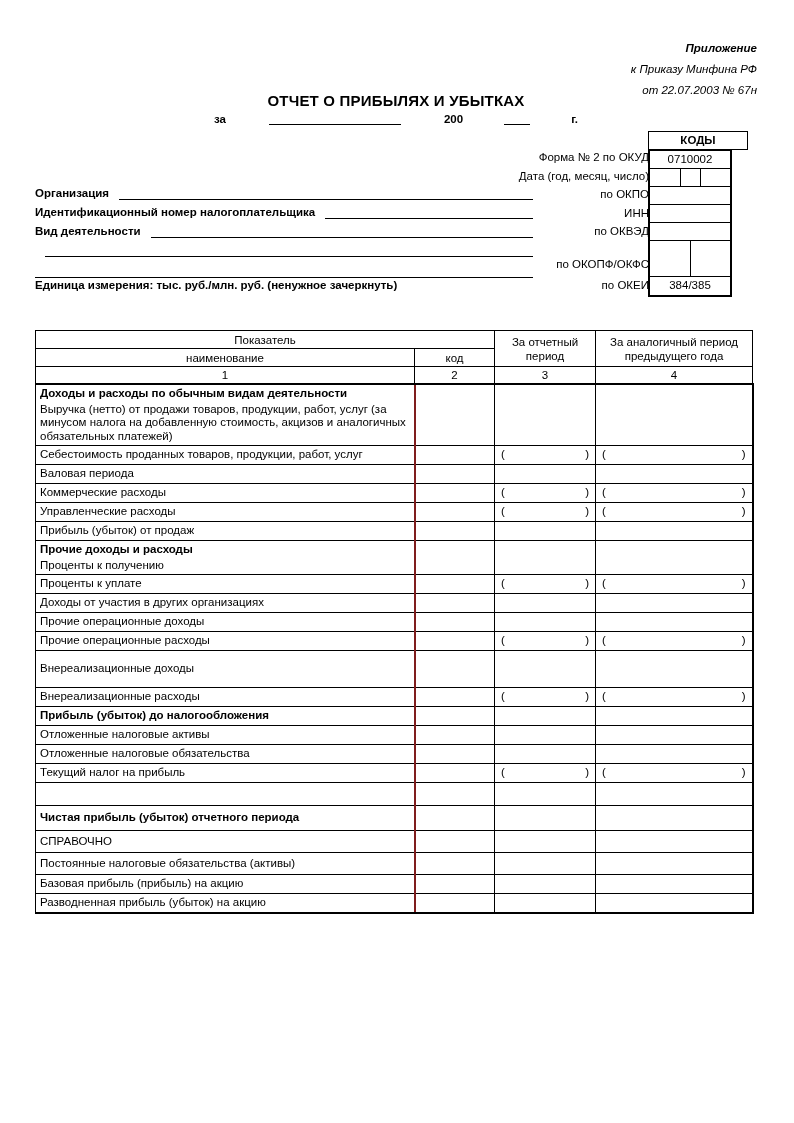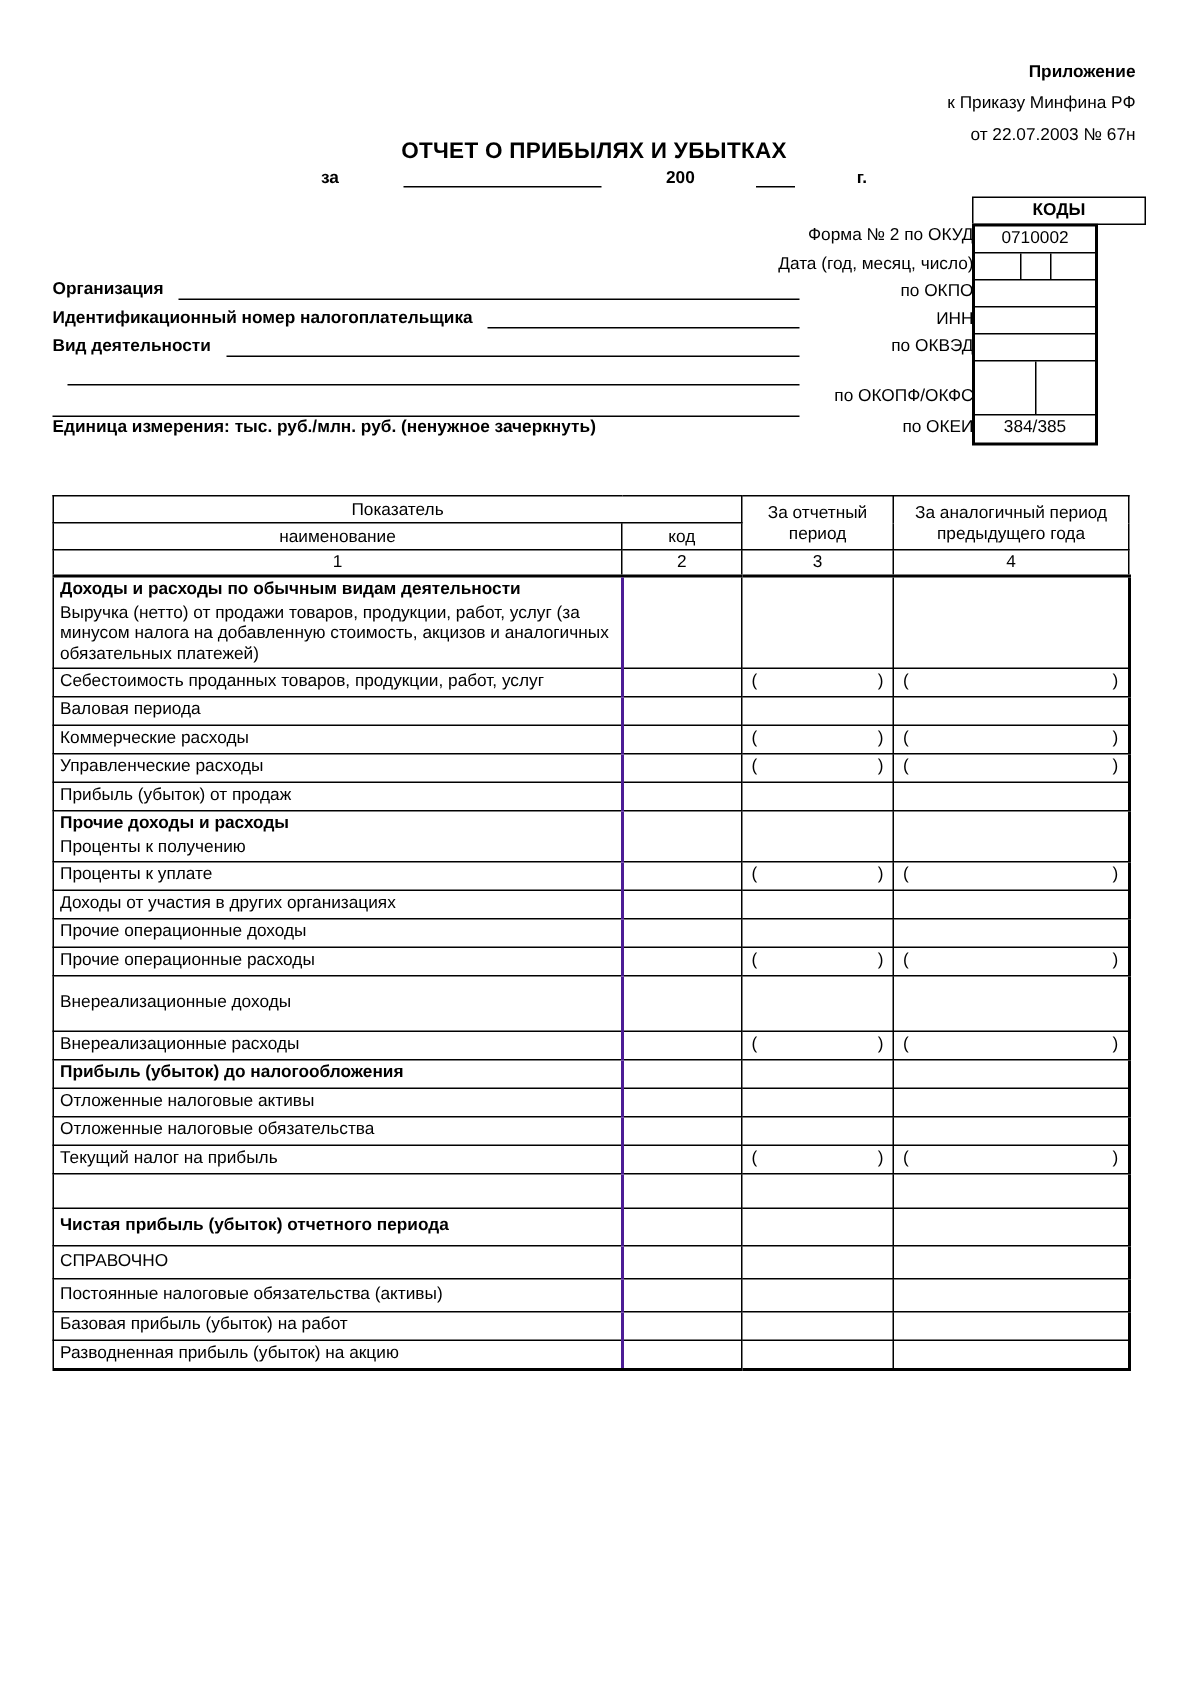--- a/index.html
+++ b/index.html
@@ -9,38 +9,38 @@
     width:794px; height:1123px;
     background:#ffffff;
     color:#000;
     font-family:"Liberation Sans","DejaVu Sans",sans-serif;
     font-size:11.5px;
     overflow:hidden;
   }
   
   .appendix {
     position:absolute; top:38px; right:37px;
-    text-align:right; line-height:21px; font-size:11.5px;
+    text-align:right; font-style:italic; line-height:21px; font-size:11.5px;
   }
   .appendix .l0 { font-weight:bold; }
   
   .doc-title {
     position:absolute; top:92px; left:35px; width:722px;
     text-align:center; font-weight:bold; font-size:15px; letter-spacing:.2px;
   }
   .period-line {
     position:absolute; top:112px; left:35px; width:722px;
     display:flex; justify-content:center; align-items:flex-end;
     font-weight:bold; font-size:11.5px;gap:35px;
   }
   .period-line .u1 { width:132px; border-bottom:1.4px solid #000; height:13px; margin:0 8px; }
   .period-line .u2 { width:26px;  border-bottom:1.4px solid #000; height:13px; margin:0 6px; }
   
   .codes-header {
-    position:absolute; top:131px; left:648px; width:116px; height:19px;
+    position:absolute; top:131px; left:648px; width:100px; height:19px;
     border:1px solid #000; text-align:center; font-weight:bold; line-height:17px;
   }
   .codes-values {
     position:absolute; top:149px; left:648px; width:84px;
     border:2.5px solid #000; background:#fff;
   }
   .code-row { display:flex; height:18px; border-bottom:1px solid #000; }
   .code-row:last-child { border-bottom:none; }
   .code-row.tall { height:36px; }
   .code-cell { flex:1; text-align:center; line-height:17px; font-size:11.5px; }
@@ -62,21 +62,21 @@
   .form-row .u.full { margin-left:0; }
   
   .main-table {
     position:absolute; top:330px; left:35px;
     border-collapse:collapse; table-layout:fixed; width:717px;
     font-size:11.5px;
   }
   .main-table td { border:1px solid #000; padding:1px 4px; vertical-align:middle; }
   .main-table thead td { text-align:center; height:18px; line-height:14px; }
   .main-table thead tr.nums td { border-bottom:2.5px solid #000; height:17px; }
-  .main-table tbody td.c-name { border-right:2px solid #4c1d95; }
+  .main-table tbody td.c-name { border-right:2px solid #7f1d1d; }
   .main-table tbody td:last-child { border-right:2.5px solid #000; }
   .main-table tbody tr:last-child td { border-bottom:2.5px solid #000; }
   .main-table tbody td { line-height:13.5px; }
   .cell-line { padding:1px 0; }
   .cell-line.b { font-weight:bold; }
   .paren-wrap { display:flex; justify-content:space-between; padding:0 2px; }
 </style>
 </head>
 <body>
 
@@ -417,21 +417,21 @@
         <tr style="height: 22px;">
           <td class="c-name">
             <div class="cell-line">Постоянные налоговые обязательства (активы)</div>
           </td>
           <td></td>
           <td></td>
           <td></td>
         </tr>
         <tr style="height: 19px;">
           <td class="c-name">
-            <div class="cell-line">Базовая прибыль (убыток) на работ</div>
+            <div class="cell-line">Базовая прибыль (прибыль) на акцию</div>
           </td>
           <td></td>
           <td></td>
           <td></td>
         </tr>
         <tr style="height: 19px;">
           <td class="c-name">
             <div class="cell-line">Разводненная прибыль (убыток) на акцию</div>
           </td>
           <td></td>

